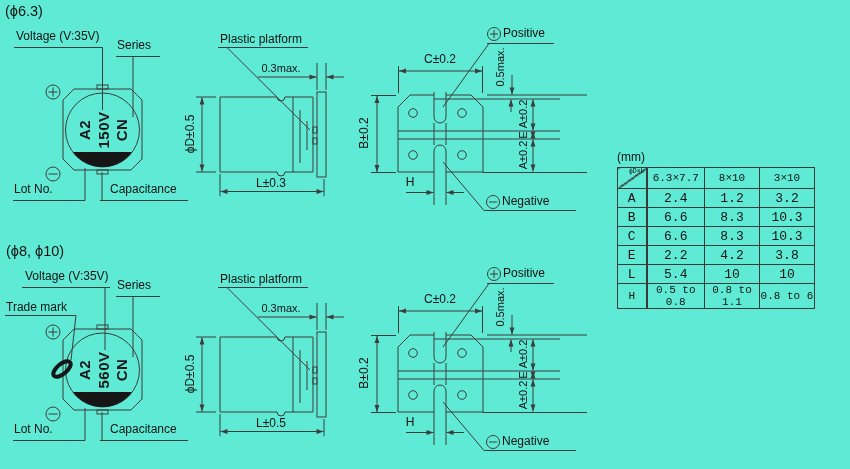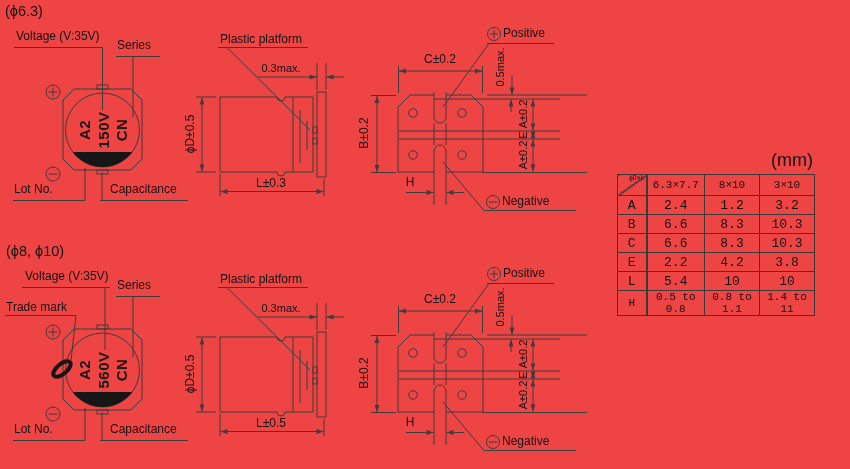--- a/index.html
+++ b/index.html
@@ -1,29 +1,29 @@
 <!DOCTYPE html>
 <html><head>
 <meta charset="utf-8">
 <style>
   html,body{margin:0;padding:0;background:#fff;}
-  #canvas{position:relative;width:850px;height:469px;background:#ef4444;overflow:hidden;
+  #canvas{position:relative;width:850px;height:469px;background:#5eead4;overflow:hidden;
           font-family:"Liberation Sans","DejaVu Sans",sans-serif;}
   #draw{position:absolute;left:0;top:0;}
   .t{position:absolute;font:12px "Liberation Sans","DejaVu Sans",sans-serif;color:#131313;
      white-space:nowrap;line-height:1.1;}
   .rot{transform:translate(-50%,-50%) rotate(-90deg);}
   .ctr{transform:translate(-50%,-50%);}
   .size{font-size:14.5px;}
   .dim{font-size:11px;}
   .dim12{font-size:12px;}
   .mark{font-size:15px;font-weight:bold;color:#1a1a1a;letter-spacing:.5px;}
   
   .tablewrap{position:absolute;left:617px;top:150px;width:200px;}
-  .mm{text-align:right;font-size:18px;color:#131313;padding-right:4px;margin-bottom:3px;}
+  .mm{text-align:left;font-size:12px;color:#131313;padding-right:4px;margin-bottom:3px;}
   table.dims{border-collapse:collapse;table-layout:fixed;width:197px;color:#131313;
              text-align:center;font-size:13px;}
   table.dims td{border:1.4px solid #3a3a3a;padding:0;height:18px;overflow:hidden;font-family:Liberation Mono, monospace;}
   table.dims td:first-child{border-right-width:2.2px;width:29px;}
   table.dims col.c1{width:29px}table.dims col.c2{width:58px}
   table.dims col.c3{width:55px}table.dims col.c4{width:55px}
   tr.hrow td{font-size:11px;height:20px;}
   td.corner{position:relative;
     background:linear-gradient(to bottom right,transparent 47.5%,#3a3a3a 47.5%,#3a3a3a 52.5%,transparent 52.5%);}
   td.corner .cl{position:absolute;top:0px;right:1px;font-size:6.5px;color:#131313;}
@@ -268,19 +268,19 @@
     <tr>
       <td>L</td>
       <td>5.4</td>
       <td>10</td>
       <td>10</td>
     </tr>
     <tr class="hrow">
       <td>H</td>
       <td>0.5 to 0.8</td>
       <td>0.8 to 1.1</td>
-      <td>1.4 to 11</td>
+      <td>0.8 to 6</td>
     </tr>
   </tbody>
       </table>
 </div>
 
 </div>
 
 </body></html>

